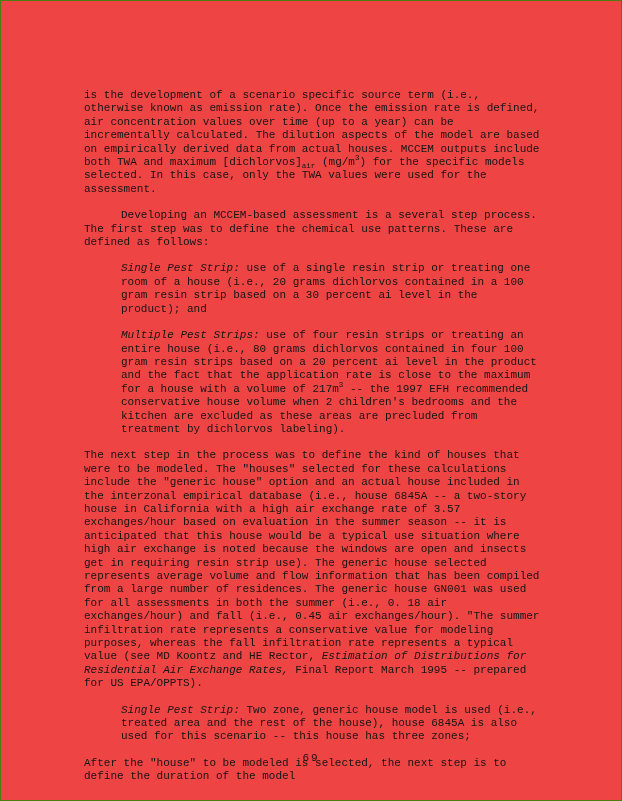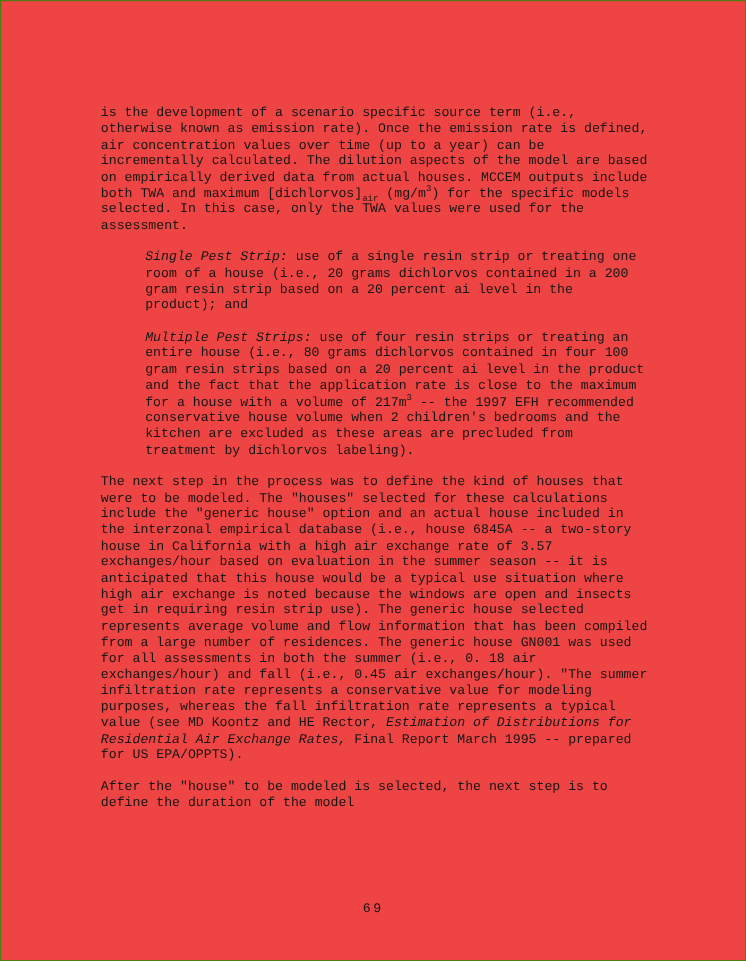--- a/index.html
+++ b/index.html
@@ -57,28 +57,30 @@
   }
 </style>
 </head>
 <body>
 
 <div class="page">
   <div class="content">
 
     <p class="para"><span>is the development of a scenario specific source term (i.e., otherwise known as emission rate). Once the emission rate is defined, air concentration values over time (up to a year) can be incrementally calculated. The dilution aspects of the model are based on empirically derived data from actual houses. MCCEM outputs include both TWA and maximum [dichlorvos]</span><sub>air</sub><span> (mg/m</span><sup>3</sup><span>) for the specific models selected. In this case, only the TWA values were used for the assessment.</span></p>
 
+    <p class="para tab-indent"><span>Developing an MCCEM-based assessment is a several step process. The first step was to define the chemical use patterns. These are defined as follows:</span></p>
 
-    <p class="para block-indent"><span class="ital">Single Pest Strip:</span><span> use of a single resin strip or treating one room of a house (i.e., 20 grams dichlorvos contained in a 200 gram resin strip based on a 20 percent ai level in the product); and</span></p>
+    <p class="para block-indent"><span class="ital">Single Pest Strip:</span><span> use of a single resin strip or treating one room of a house (i.e., 20 grams dichlorvos contained in a 100 gram resin strip based on a 30 percent ai level in the product); and</span></p>
 
     <p class="para block-indent"><span class="ital">Multiple Pest Strips:</span><span> use of four resin strips or treating an entire house (i.e., 80 grams dichlorvos contained in four 100 gram resin strips based on a 20 percent ai level in the product and the fact that the application rate is close to the maximum for a house with a volume of 217m</span><sup>3</sup><span> -- the 1997 EFH recommended conservative house volume when 2 children's bedrooms and the kitchen are excluded as these areas are precluded from treatment by dichlorvos labeling).</span></p>
 
     <p class="para"><span>The next step in the process was to define the kind of houses that were to be modeled. The "houses" selected for these calculations include the "generic house" option and an actual house included in the interzonal empirical database (i.e., house 6845A -- a two-story house in California with a high air exchange rate of 3.57 exchanges/hour based on evaluation in the summer season -- it is anticipated that this house would be a typical use situation where high air exchange is noted because the windows are open and insects get in requiring resin strip use). The generic house selected represents average volume and flow information that has been compiled from a large number of residences. The generic house GN001 was used for all assessments in both the summer (i.e., 0. 18 air exchanges/hour) and fall (i.e., 0.45 air exchanges/hour). "The summer infiltration rate represents a conservative value for modeling purposes, whereas the fall infiltration rate represents a typical value (see MD Koontz and HE Rector, </span><span class="ital">Estimation of Distributions for Residential Air Exchange Rates,</span><span> Final Report March 1995 -- prepared for US EPA/OPPTS).</span></p>
 
 
+    <p class="para block-indent"><span class="ital">Single Pest Strip:</span><span> Two zone, generic house model is used (i.e., treated area and the rest of the house), house 6845A is also used for this scenario -- this house has three zones;</span></p>
 
 
     <p class="para"><span>After the "house" to be modeled is selected, the next step is to define the duration of the model</span></p>
 
   </div>
 
   <div class="page-number">69</div>
 </div>
 
 </body></html>

